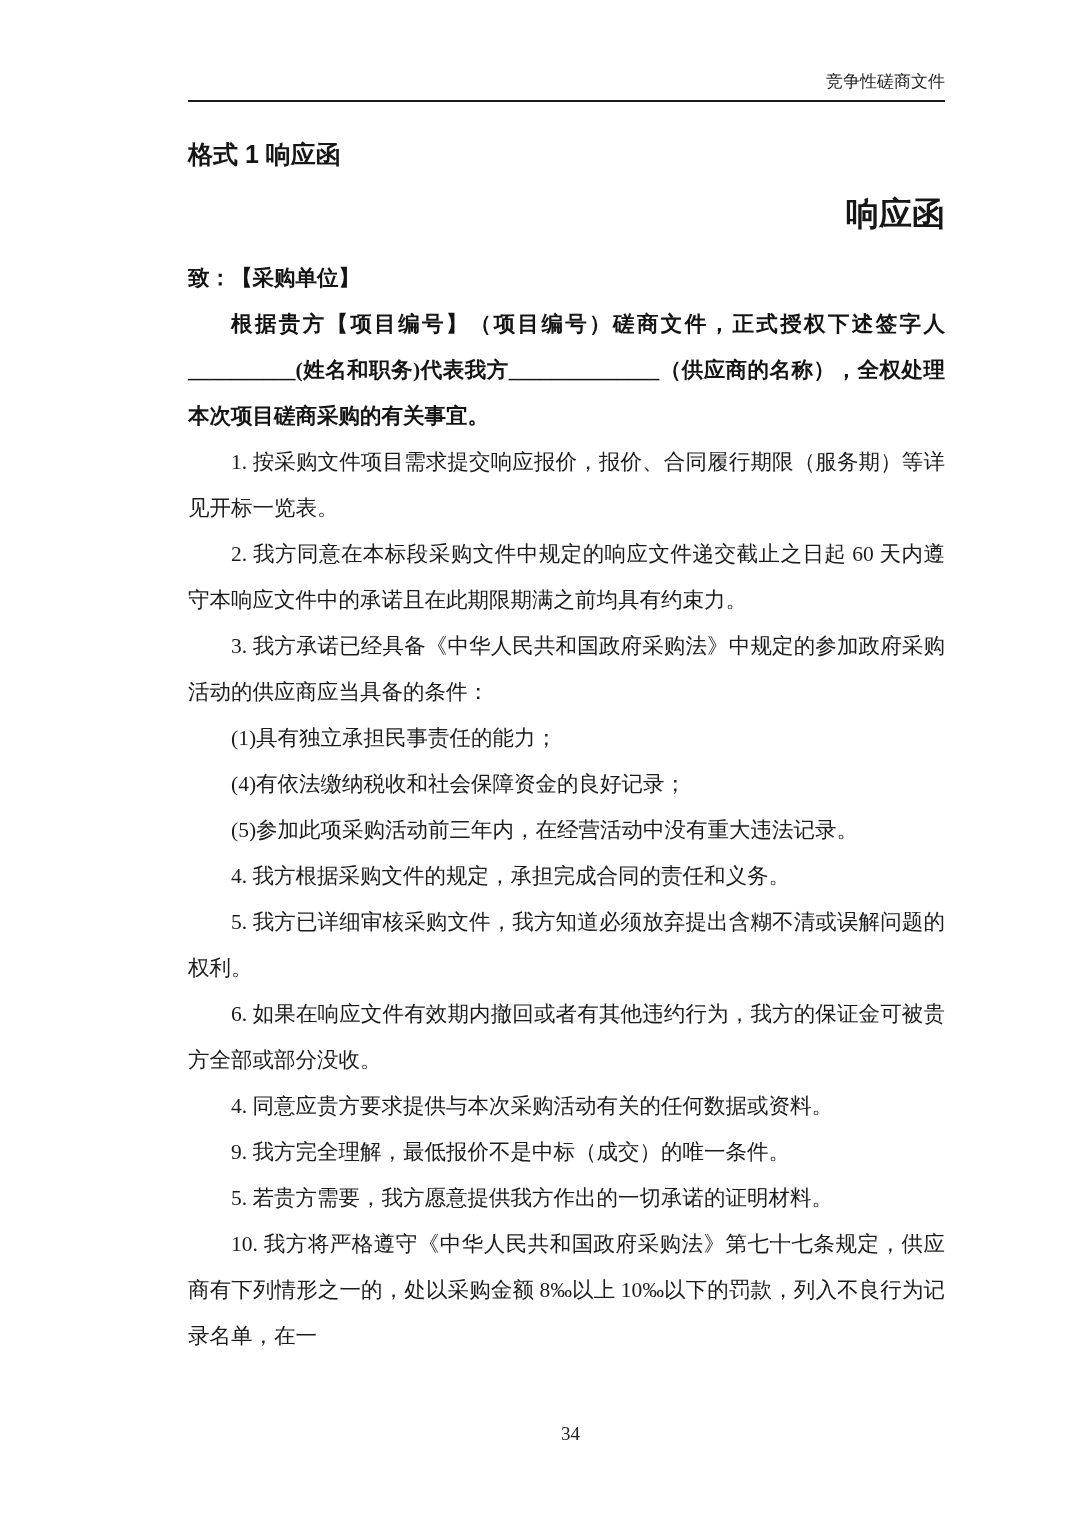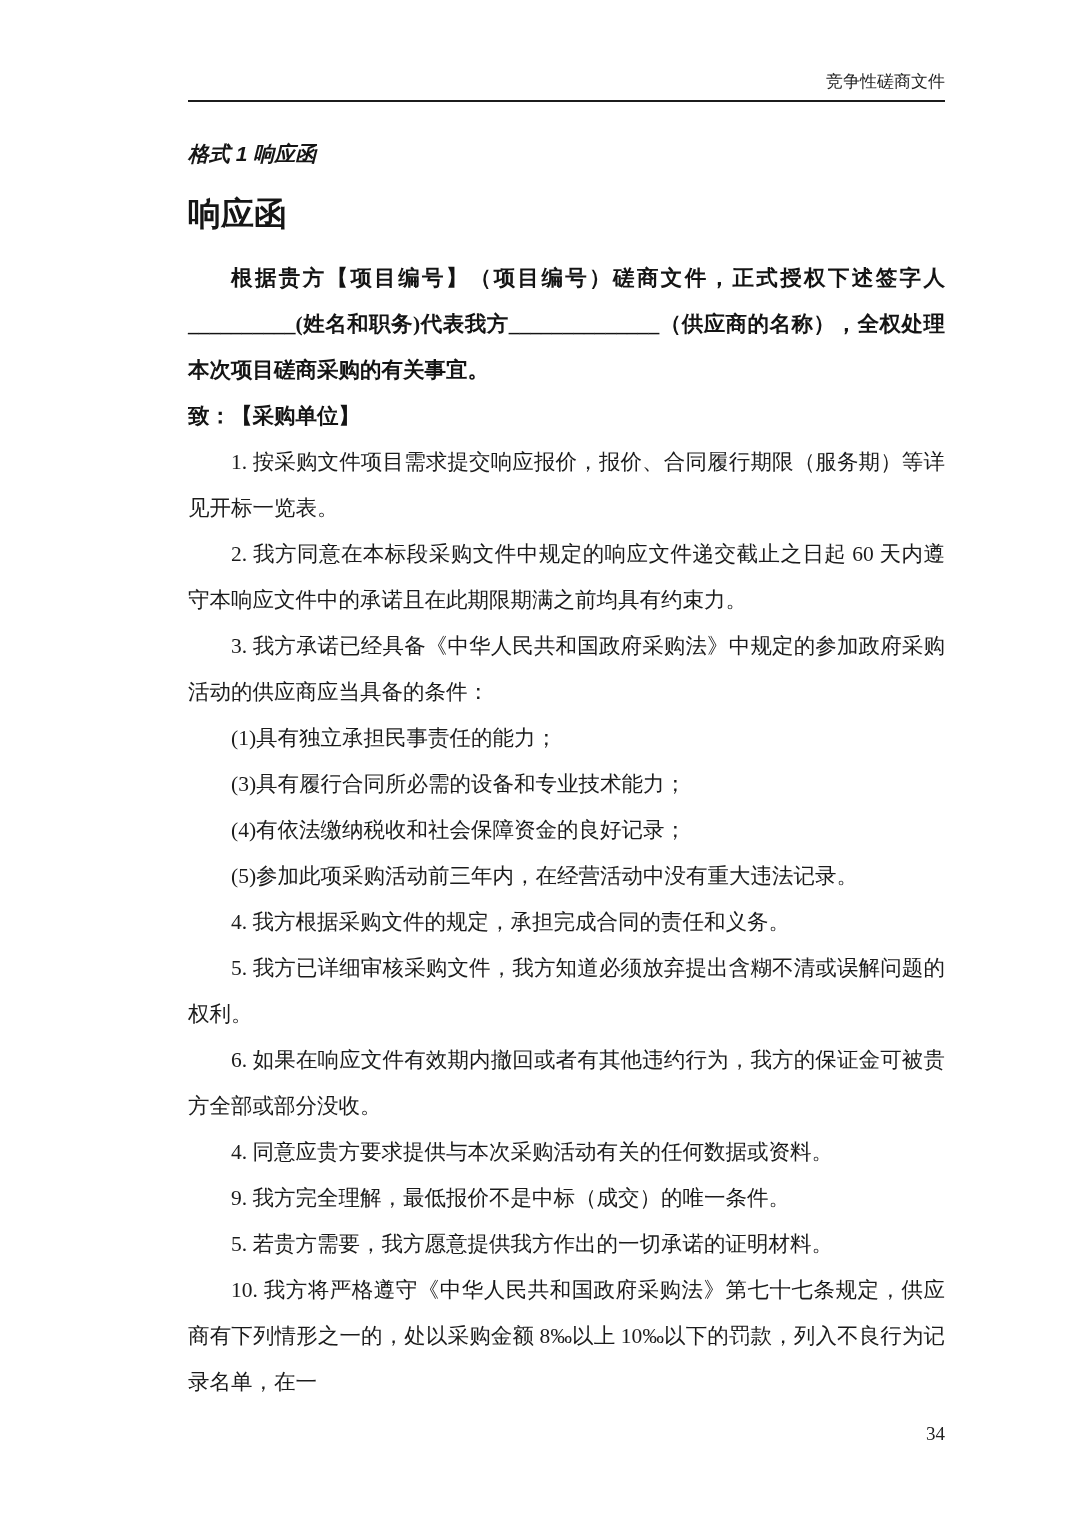--- a/index.html
+++ b/index.html
@@ -26,78 +26,76 @@
     color: #222222;
   }
   .header-rule {
     height: 0;
     border-top: 2.5px solid #1c1c1c;
     margin-top: 6px;
   }
   .section-heading {
     font-family: "Liberation Sans", "DejaVu Sans", sans-serif;
     font-weight: 700;
-    font-size: 21px;
+    font-size: 25px;
     line-height: 38px;
     color: #161616;
     margin: 33px 0 0 0;
-    font-style: italic;
   }
   .doc-title {
     font-family: "Liberation Sans", "DejaVu Sans", sans-serif;
     font-weight: 700;
     font-size: 33px;
     line-height: 40px;
     color: #161616;
-    text-align: left;
+    text-align: right;
     margin: 21px 0 0 0;
   }
   .doc-body {
     margin-top: 21px;
     font-size: 21.5px;
     line-height: 46px;
     text-align: justify;
     color: #1b1b1b;
   }
   .doc-body p {
     margin: 0;
     padding: 0;
   }
   .indent { text-indent: 2em; }
   .bold { font-weight: 700; color: #141414; }
   .page-number {
     position: absolute;
     left: 156px;
     right: 95px;
     bottom: 82px;
-    text-align: right;
+    text-align: center;
     font-size: 19px;
     color: #222222;
   }
 </style>
 </head>
 <body>
 
 <div class="page">
 
   <div class="header-text">竞争性磋商文件</div>
   <div class="header-rule"></div>
 
   <h1 class="section-heading">格式 1 响应函</h1>
 
   <h2 class="doc-title">响应函</h2>
 
   <div class="doc-body">
+    <p class="bold">致：【采购单位】</p>
     <p class="bold indent">根据贵方【项目编号】（项目编号）磋商文件，正式授权下述签字人__________(姓名和职务)代表我方______________（供应商的名称），全权处理本次项目磋商采购的有关事宜。</p>
-    <p class="bold">致：【采购单位】</p>
     <p class="indent">1. 按采购文件项目需求提交响应报价，报价、合同履行期限（服务期）等详见开标一览表。</p>
     <p class="indent">2. 我方同意在本标段采购文件中规定的响应文件递交截止之日起 60 天内遵守本响应文件中的承诺且在此期限期满之前均具有约束力。</p>
     <p class="indent">3. 我方承诺已经具备《中华人民共和国政府采购法》中规定的参加政府采购活动的供应商应当具备的条件：</p>
     <p class="indent">(1)具有独立承担民事责任的能力；</p>
-    <p class="indent">(3)具有履行合同所必需的设备和专业技术能力；</p>
     <p class="indent">(4)有依法缴纳税收和社会保障资金的良好记录；</p>
     <p class="indent">(5)参加此项采购活动前三年内，在经营活动中没有重大违法记录。</p>
     <p class="indent">4. 我方根据采购文件的规定，承担完成合同的责任和义务。</p>
     <p class="indent">5. 我方已详细审核采购文件，我方知道必须放弃提出含糊不清或误解问题的权利。</p>
     <p class="indent">6. 如果在响应文件有效期内撤回或者有其他违约行为，我方的保证金可被贵方全部或部分没收。</p>
     <p class="indent">4. 同意应贵方要求提供与本次采购活动有关的任何数据或资料。</p>
     <p class="indent">9. 我方完全理解，最低报价不是中标（成交）的唯一条件。</p>
     <p class="indent">5. 若贵方需要，我方愿意提供我方作出的一切承诺的证明材料。</p>
     <p class="indent">10. 我方将严格遵守《中华人民共和国政府采购法》第七十七条规定，供应商有下列情形之一的，处以采购金额 8‰以上 10‰以下的罚款，列入不良行为记录名单，在一</p>
   </div>

